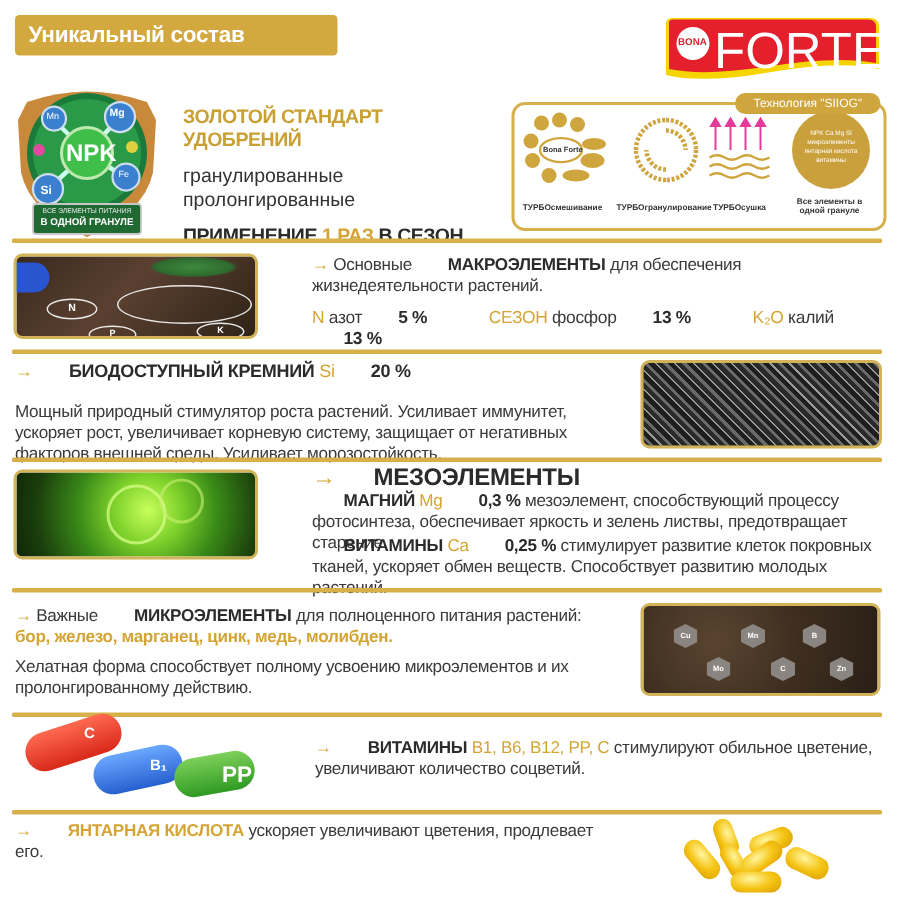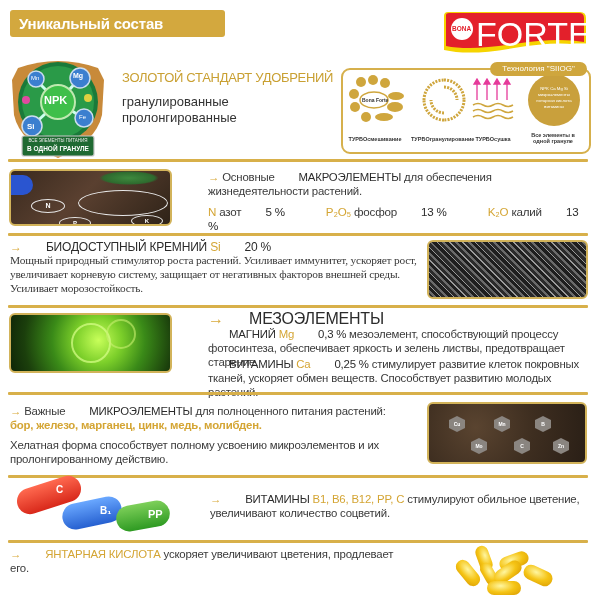--- a/index.html
+++ b/index.html
@@ -1,32 +1,32 @@
 <!DOCTYPE html>
 <html><head>
 <meta charset="utf-8">
 <style>
   * { box-sizing: border-box; margin: 0; padding: 0; }
   html, body { width: 600px; height: 600px; background: #ffffff; overflow: hidden; }
   body { position: relative; font-family: "Liberation Sans", sans-serif; color: #3a3a3a; }
   .abs { position: absolute; }
   .gold { color: #d4a534; }
-  .b { font-weight: normal; color: #2b2b2b; padding-left: 21px; }
+  .b { font-weight: bold; color: #2b2b2b; padding-left: 21px; }
   .hr { position: absolute; left: 8px; width: 580px; height: 3px; background: #d8b04a; border-radius: 1px; }
   .arrow { color: #d8a93a; font-weight: normal; }
 
   
   .badge-title { left: 10px; top: 10px; width: 215px; height: 27px; background: #d3a83e; border-radius: 3px;
     color: #fff; font-weight: bold; font-size: 15px; line-height: 27px; padding-left: 9px; letter-spacing: -0.2px; }
   .logo { left: 440px; top: 10px; width: 148px; height: 46px; }
 
   
   .emblem { left: 8px; top: 60px; width: 100px; height: 100px; }
   .intro { left: 122px; top: 70px; width: 215px; }
-  .intro .t1 { font-size: 13px; font-weight: normal; color: #c9a032; letter-spacing: -0.3px; }
+  .intro .t1 { font-size: 13px; font-weight: bold; color: #c9a032; letter-spacing: -0.3px; }
   .intro .t2 { font-size: 13px; color: #333; margin-top: 9px; line-height: 16px; }
   .intro .t3 { font-size: 13px; font-weight: bold; color: #2b2b2b; margin-top: 8px; letter-spacing: -0.3px; }
 
   
   .tech { left: 341px; top: 68px; width: 250px; height: 86px; border: 2px solid #d6b04c; border-radius: 9px; }
   .tech-tag { left: 490px; top: 62px; width: 97px; height: 14px; background: #cfa63d; border-radius: 7px;
     color: #fff; font-size: 8px; line-height: 14px; text-align: center; }
   .tech-label { position: absolute; font-size: 5.5px; font-weight: bold; color: #333; text-align: center; width: 60px; line-height: 6px; }
 
   
@@ -60,35 +60,36 @@
     <line x1="50" y1="42" x2="24" y2="66" stroke="#cfe" stroke-width="3"></line>
     <circle cx="50" cy="42" r="17" fill="#3fbf4a" stroke="#bfe9b0" stroke-width="2"></circle>
     <circle cx="72" cy="18" r="10" fill="#3b7fcf" stroke="#cde" stroke-width="1.5"></circle>
     <circle cx="28" cy="19" r="8" fill="#3b7fcf" stroke="#cde" stroke-width="1.5"></circle>
     <circle cx="76" cy="58" r="9" fill="#3b7fcf" stroke="#cde" stroke-width="1.5"></circle>
     <circle cx="24" cy="66" r="10" fill="#3b7fcf" stroke="#cde" stroke-width="1.5"></circle>
     <circle cx="18" cy="40" r="4" fill="#e04aa0"></circle>
     <circle cx="80" cy="38" r="4" fill="#e0d040"></circle>
     <rect x="14" y="76" width="72" height="20" rx="2" fill="#1f6a32" stroke="#c7c7c7" stroke-width="1.2"></rect>
   </svg>
-  <span class="abs" style="left:36px;top:34px;font-size:11px;font-weight:bold;color:#fff;">NPK</span>
+  <span class="abs" style="left:36px;top:34px;font-size:16px;font-weight:bold;color:#fff;">NPK</span>
   <span class="abs" style="left:65px;top:12px;font-size:7px;font-weight:bold;color:#fff;">Mg</span>
   <span class="abs" style="left:23px;top:15px;font-size:6px;color:#fff;">Mn</span>
   <span class="abs" style="left:71px;top:54px;font-size:6px;color:#fff;">Fe</span>
   <span class="abs" style="left:19px;top:62px;font-size:8px;font-weight:bold;color:#fff;">Si</span>
   <span class="abs" style="left:14px;top:78px;width:72px;text-align:center;font-size:4.5px;color:#e8e8e8;">ВСЕ ЭЛЕМЕНТЫ ПИТАНИЯ</span>
   <span class="abs" style="left:14px;top:85px;width:72px;text-align:center;font-size:6.5px;font-weight:bold;color:#fff;">В ОДНОЙ ГРАНУЛЕ</span>
 </div>
 
 <div class="abs intro">
   <div class="t1">ЗОЛОТОЙ СТАНДАРТ УДОБРЕНИЙ</div>
   <div class="t2">
     <div>гранулированные</div>
     <div>пролонгированные</div>
   </div>
+  <div class="t3"><span>ПРИМЕНЕНИЕ </span><span class="gold">1 РАЗ</span><span> В СЕЗОН</span></div>
 </div>
 
 <div class="abs tech">
 
   <svg class="abs" style="left:4px;top:4px;" width="58" height="52" viewBox="0 0 58 52">
     <g fill="#cfa63d">
       <circle cx="14" cy="8" r="5"></circle>
         <circle cx="26" cy="6" r="5"></circle>
         <circle cx="38" cy="9" r="5"></circle>
       <circle cx="7" cy="20" r="5"></circle>
@@ -146,27 +147,27 @@
   <div class="abs" style="left:0;top:4px;width:22px;height:20px;background:#2a55d0;border-radius:0 10px 10px 0;"></div>
   <div class="abs" style="left:88px;top:0;width:60px;height:14px;background:radial-gradient(ellipse,#3e8a3e 0%,#2e6a2e 60%,transparent 70%);"></div>
   <div class="abs" style="left:67px;top:19px;width:90px;height:26px;border:1px solid #e8e8e8;border-radius:50%;"></div>
   <div class="abs" style="left:20px;top:28px;width:34px;height:14px;border:1px solid #e8e8e8;border-radius:50%;color:#fff;font-size:7px;font-weight:bold;text-align:center;line-height:12px;">N</div>
   <div class="abs" style="left:48px;top:46px;width:32px;height:12px;border:1px solid #e8e8e8;border-radius:50%;color:#fff;font-size:6px;font-weight:bold;text-align:center;line-height:10px;">P</div>
   <div class="abs" style="left:120px;top:44px;width:32px;height:12px;border:1px solid #e8e8e8;border-radius:50%;color:#fff;font-size:6px;font-weight:bold;text-align:center;line-height:10px;">K</div>
 </div>
 <div class="txt" style="left:208px;top:170px;width:380px;"><span class="arrow">→</span><span> Основные </span><span class="b">МАКРОЭЛЕМЕНТЫ</span><span> для обеспечения жизнедеятельности растений.</span></div>
 <div class="txt pct-row" style="left:208px;top:205px;width:380px;font-size:11.6px;">
   <span class="item"><span class="gold">N</span><span> азот </span><span class="b">5 %</span></span>
-  <span class="item"><span class="gold">P₂O₅</span><span> фосфор </span><span class="b">13 %</span></span>
+  <span class="item"><span class="gold">СЕЗОН</span><span> фосфор </span><span class="b">13 %</span></span>
   <span class="item"><span class="gold">K₂O</span><span> калий </span><span class="b">13 %</span></span>
 </div>
 
 <div class="hr" style="top:233px;"></div>
 <div class="txt" style="left:10px;top:240px;font-size:12px;"><span class="arrow">→</span><span class="b"> БИОДОСТУПНЫЙ КРЕМНИЙ </span><span class="gold">Si</span><span class="b">  20 %</span></div>
-<div class="txt" style="left:10px;top:253px;width:408px;font-family:Liberation Serif, serif;">Мощный природный стимулятор роста растений. Усиливает иммунитет, ускоряет рост, увеличивает корневую систему, защищает от негативных факторов внешней среды. Усиливает морозостойкость.</div>
+<div class="txt" style="left:10px;top:268px;width:408px;">Мощный природный стимулятор роста растений. Усиливает иммунитет, ускоряет рост, увеличивает корневую систему, защищает от негативных факторов внешней среды. Усиливает морозостойкость.</div>
 <div class="img-box" style="left:427px;top:240px;width:161px;height:59px;background:repeating-linear-gradient(45deg,#2a2a2a 0 3px,#6a6a6a 3px 5px,#1e1e1e 5px 8px,#9a9a9a 8px 9px),#3a3a3a;"></div>
 
 <div class="hr" style="top:305px;"></div>
 <div class="img-box" style="left:9px;top:313px;width:163px;height:60px;background:radial-gradient(circle at 55% 45%,#c8ff5a 0%,#7ccf2a 25%,#3a8a18 50%,#1b3f0c 80%,#0f2608 100%);">
   <div class="abs" style="left:60px;top:8px;width:40px;height:40px;border-radius:50%;border:2px solid #d9ff8a;opacity:0.7;"></div>
   <div class="abs" style="left:95px;top:4px;width:30px;height:30px;border-radius:50%;border:2px solid #c8f070;opacity:0.6;"></div>
 </div>
 <div class="txt" style="left:208px;top:312px;font-size:16px;"><span class="arrow">→</span><span class="b"> МЕЗОЭЛЕМЕНТЫ</span></div>
 <div class="txt" style="left:208px;top:327px;width:382px;"><span class="b">МАГНИЙ </span><span class="gold">Mg</span><span class="b">  0,3 %</span><span> мезоэлемент, способствующий  процессу фотосинтеза, обеспечивает  яркость и зелень листвы, предотвращает старение.</span></div>
 <div class="txt" style="left:208px;top:357px;width:382px;"><span class="b">ВИТАМИНЫ </span><span class="gold">Ca</span><span class="b"> 0,25 %</span><span> стимулирует развитие клеток покровных тканей, ускоряет обмен веществ. Способствует развитию молодых растений.</span></div>
@@ -196,21 +197,21 @@
     </div>
 </div>
 
 <div class="hr" style="top:475px;"></div>
 <div class="abs" style="left:12px;top:480px;width:160px;height:55px;">
   <div class="abs" style="left:4px;top:2px;width:66px;height:26px;border-radius:13px;background:linear-gradient(180deg,#ff6a50,#d8281a);transform:rotate(-18deg);"></div>
   <span class="abs" style="left:44px;top:4px;font-size:10px;font-weight:bold;color:#fff;">C</span>
   <div class="abs" style="left:50px;top:20px;width:60px;height:26px;border-radius:13px;background:linear-gradient(180deg,#6aa8ff,#2660d0);transform:rotate(-12deg);"></div>
   <span class="abs" style="left:88px;top:25px;font-size:10px;font-weight:bold;color:#fff;">B₁</span>
   <div class="abs" style="left:104px;top:23px;width:54px;height:26px;border-radius:13px;background:linear-gradient(180deg,#7ed05a,#2e9a22);transform:rotate(-10deg);"></div>
-  <span class="abs" style="left:136px;top:28px;font-size:11px;font-weight:bold;color:#fff;">PP</span>
+  <span class="abs" style="left:136px;top:28px;font-size:15px;font-weight:bold;color:#fff;">PP</span>
 </div>
 <div class="txt" style="left:210px;top:492px;width:380px;"><span class="arrow">→</span><span class="b"> ВИТАМИНЫ </span><span class="gold">B1, B6, B12, PP, C</span><span> стимулируют обильное цветение, увеличивают количество соцветий.</span></div>
 
 <div class="hr" style="top:540px;"></div>
 <div class="txt" style="left:10px;top:547px;width:400px;"><span class="arrow">→</span><span class="b" style="color:#d4a534;"> ЯНТАРНАЯ КИСЛОТА</span><span> ускоряет увеличивают цветения, продлевает его.</span></div>
 <div class="abs" style="left:445px;top:548px;width:110px;height:50px;">
   <div class="abs" style="left:8px;top:18px;width:30px;height:14px;border-radius:7px;background:radial-gradient(ellipse at 40% 35%,#fff6a0,#f5c415 50%,#d89a00);transform:rotate(50deg);"></div>
   <div class="abs" style="left:26px;top:4px;width:26px;height:13px;border-radius:7px;background:radial-gradient(ellipse at 40% 35%,#fff6a0,#f5c415 50%,#d89a00);transform:rotate(70deg);"></div>
   <div class="abs" style="left:32px;top:20px;width:24px;height:12px;border-radius:6px;background:radial-gradient(ellipse at 40% 35%,#fff6a0,#f5c415 50%,#d89a00);transform:rotate(60deg);"></div>
   <div class="abs" style="left:54px;top:6px;width:30px;height:14px;border-radius:7px;background:radial-gradient(ellipse at 40% 35%,#fff6a0,#f5c415 50%,#d89a00);transform:rotate(-20deg);"></div>

